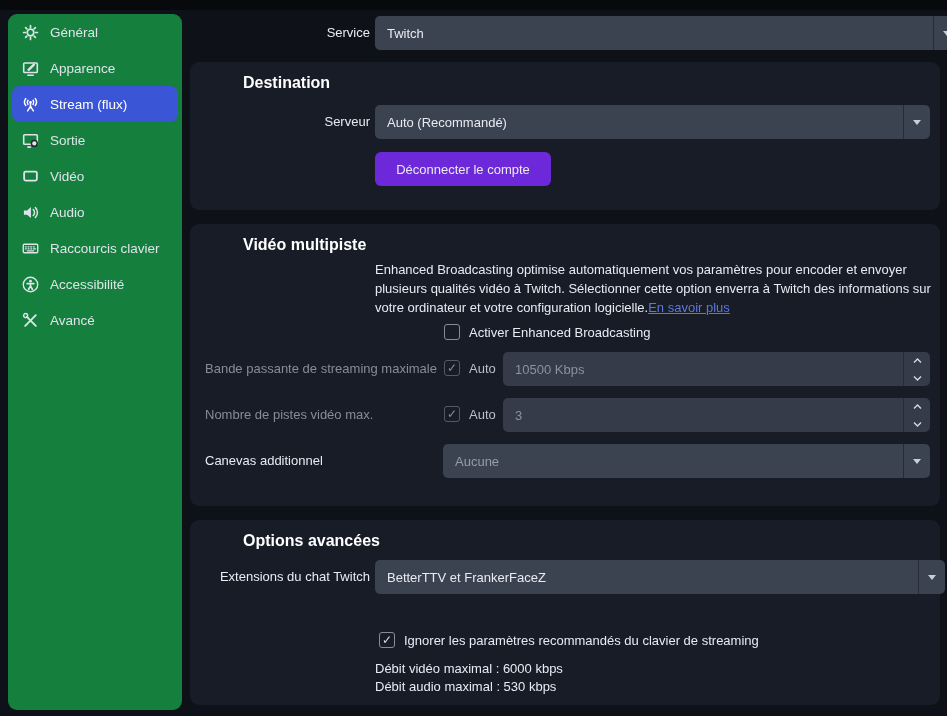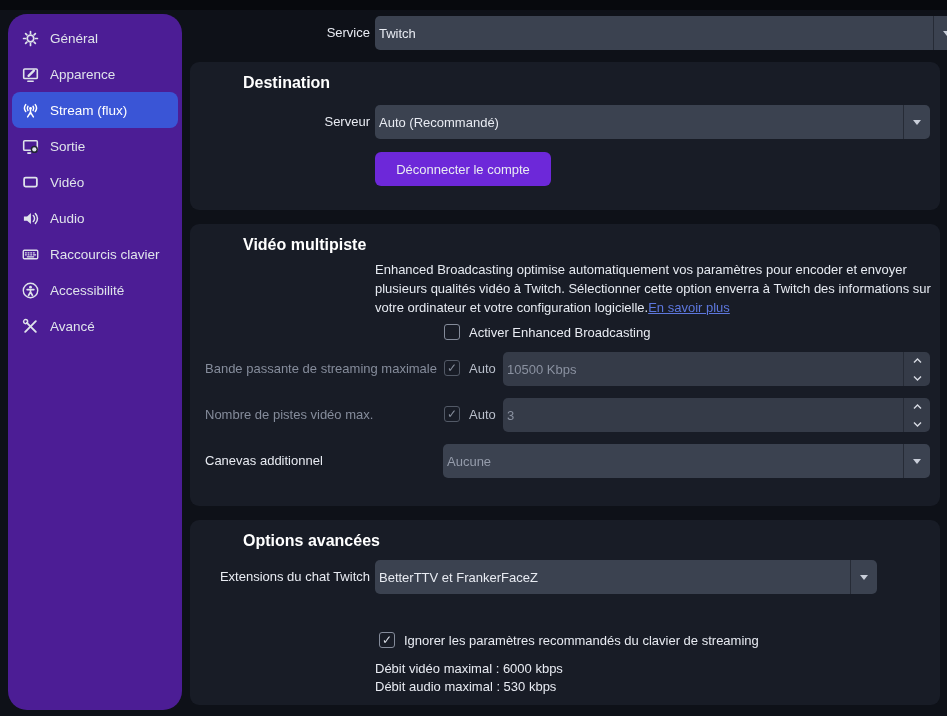--- a/index.html
+++ b/index.html
@@ -3,39 +3,39 @@
 <meta charset="utf-8">
 <style>
   * { margin:0; padding:0; box-sizing:border-box; }
   html,body { background:#0e1118; }
   body { font-family:"Liberation Sans", sans-serif; }
   #app { position:relative; width:947px; height:716px; background:#0e1118; overflow:hidden; }
   .topstrip { position:absolute; left:0; top:0; width:947px; height:10px; background:#07090d; }
 
   
   .sidebar { position:absolute; left:8px; top:14px; width:174px; height:696px;
-             background:#4c1d95; border-radius:19px; padding-top:6px; }
+             background:#15803d; border-radius:9px; padding-top:0; }
   .side-item { display:flex; align-items:center; gap:11px; height:36px; margin:0 4px;
                padding:0 0 0 10px; border-radius:8px; color:#dfe3eb; font-size:13.5px; cursor:default; }
   .side-item.selected { background:#3a55d6; color:#ffffff; }
   .side-icon { width:17px; height:17px; display:flex; align-items:center; justify-content:center; flex:0 0 17px; }
   .side-icon svg { width:17px; height:17px; }
 
   
   .panel { position:absolute; left:190px; width:750px; background:#181c26; border-radius:9px; }
   .panel-title { position:absolute; left:15px; top:12px; font-size:16px; font-weight:700; color:#ffffff;margin-left:38px; }
 
   .label { position:absolute; font-size:13px; color:#e8ebf2; }
   .label.right { text-align:right; }
   .label.dim { color:#858c9b; }
 
   
   .combo, .spin { position:absolute; height:34px; background:#3b4250; border-radius:5px;
                   display:flex; align-items:stretch; overflow:hidden; }
-  .combo .value, .spin .value { flex:1; display:flex; align-items:center; padding-left:4px;
+  .combo .value, .spin .value { flex:1; display:flex; align-items:center; padding-left:12px;
                   font-size:13px; color:#e8ebf2; white-space:nowrap; }
   .combo .arrow-col { width:27px; border-left:1px solid #262b36; display:flex; align-items:center; justify-content:center; }
   .combo .tri { width:0; height:0; border-left:4.5px solid transparent; border-right:4.5px solid transparent; border-top:5.5px solid #c9ced9; }
   .spin { background:#353b48; }
   .spin .value { color:#8a91a0; }
   .spin .spin-col { width:27px; border-left:1px solid #262b36; display:flex; flex-direction:column; }
   .spin .spin-btn { flex:1; display:flex; align-items:center; justify-content:center; }
   .combo.dimtext .value { color:#959cab; }
 
   .button { position:absolute; height:34px; background:#6d28d9; border-radius:6px;
@@ -236,21 +236,21 @@
       <div class="arrow-col">
         <span class="tri"></span>
       </div>
     </div>
   </div>
 
   <div class="panel" style="top:520px; height:185px;">
     <div class="panel-title">Options avancées</div>
 
     <div class="label right" style="left:0; top:40px; width:180px; height:34px; line-height:34px;">Extensions du chat Twitch</div>
-    <div class="combo" style="left:185px; top:40px; width:502px;">
+    <div class="combo" style="left:185px; top:40px; width:570px;">
       <div class="value">BetterTTV et FrankerFaceZ</div>
       <div class="arrow-col">
         <span class="tri"></span>
       </div>
     </div>
 
 
     <div class="cbrow" style="left:189px; top:112px;">
       <span class="checkbox checked"></span>
       <span class="cb-label">Ignorer les paramètres recommandés du clavier de streaming</span>

